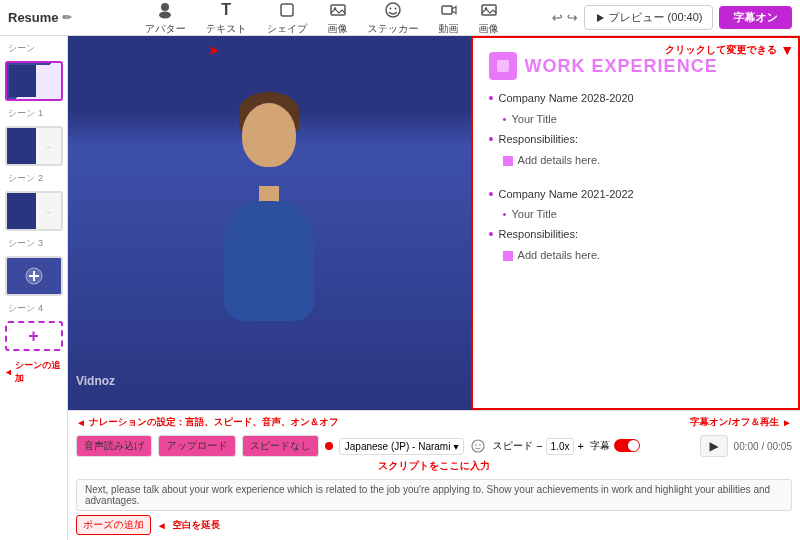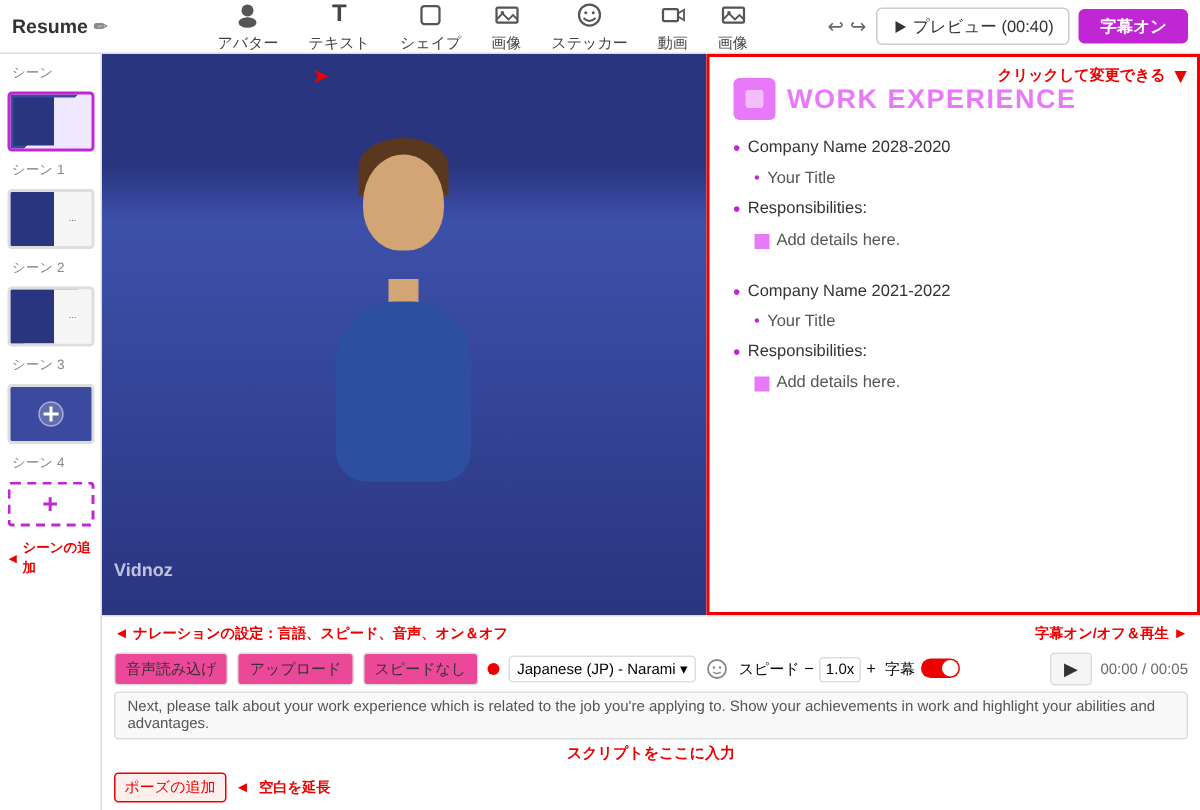--- a/index.html
+++ b/index.html
@@ -507,26 +507,26 @@
           <span>字幕</span>
           <div class="toggle-switch">
             <div class="toggle-knob"></div>
           </div>
         </div>
         <div style="flex:1;"></div>
         <button class="play-btn">▶</button>
         <span class="time-display">00:00 / 00:05</span>
       </div>
 
+      <div style="display:flex;justify-content:center;margin-top:-2px;margin-bottom:2px;">
+        <span style="color:#e00;font-size:10px;font-weight:bold;">スクリプトをここに入力</span>
+      </div>
+
       <div id="script-row">
         <span>Next, please talk about your work experience which is related to the job you're applying to. Show your achievements in work and highlight your abilities and advantages.</span>
-      </div>
-
-      <div style="display:flex;justify-content:center;margin-top:-2px;margin-bottom:2px;">
-        <span style="color:#e00;font-size:10px;font-weight:bold;">スクリプトをここに入力</span>
       </div>
 
       <div id="bottom-row">
         <button class="pause-btn">ポーズの追加</button>
         <span style="color:#e00;font-size:10px;">◄</span>
         <span style="color:#e00;font-size:9.5px;font-weight:bold;">空白を延長</span>
       </div>
     </div>
   </div>
 </div>

